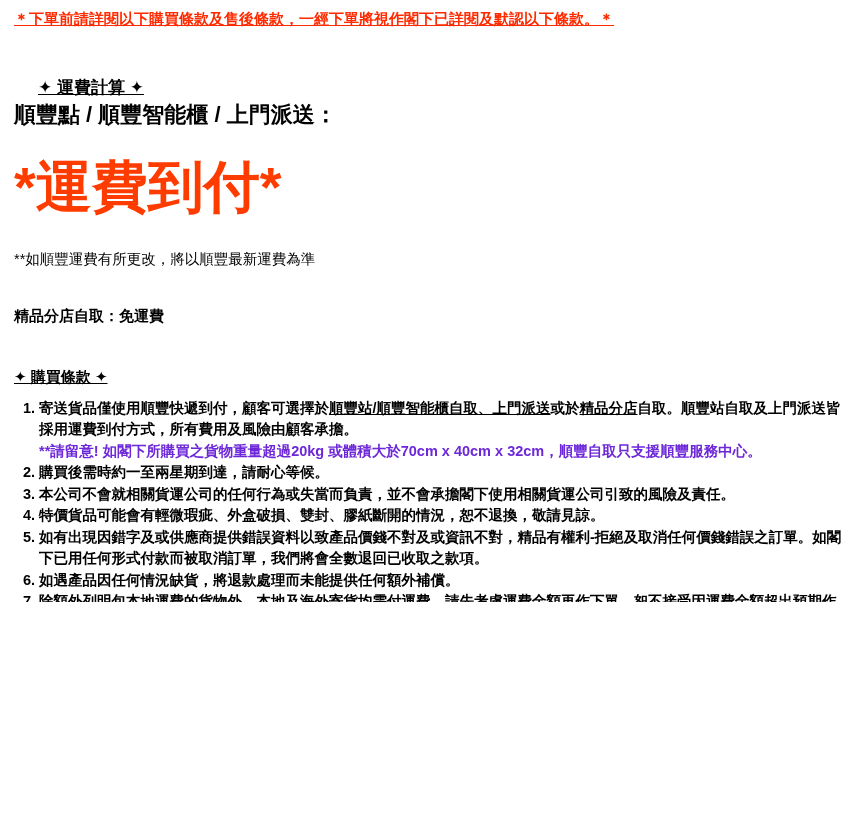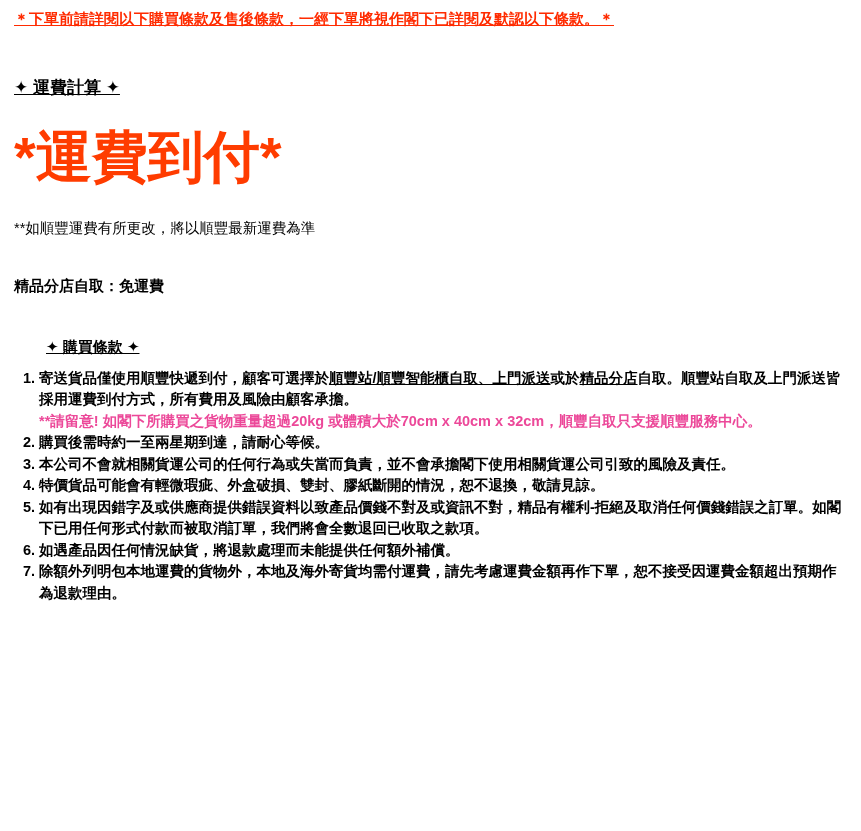--- a/index.html
+++ b/index.html
@@ -21,20 +21,21 @@
     text-decoration: underline;
     color: #ff2b00;
     line-height: 1.25;
   }
   .ship-heading {
     margin-top: 48px;
     font-size: 17px;
     font-weight: 700;
     text-decoration: underline;
     line-height: 1.25;
+    margin-left: 24px;
   }
   .ship-subheading {
     margin-top: 4px;
     font-size: 22px;
     font-weight: 700;
     line-height: 1.2;
   }
   .big-highlight {
     margin-top: 27px;
     font-size: 56px;
@@ -77,53 +78,53 @@
     font-size: 15px;
     font-weight: 700;
     line-height: 1.2;
   }
   .terms-heading {
     margin-top: 43px;
     font-size: 15px;
     font-weight: 700;
     text-decoration: underline;
     line-height: 1.25;
-    margin-left: 32px;
   }
   .terms-list {
     margin-top: 11px;
     padding-left: 25px;
     list-style: decimal;
   }
   .terms-list li {
     font-size: 14.5px;
     font-weight: 700;
     line-height: 21.5px;
   }
   .terms-list li::marker { font-weight: 700; }
   .seg-underline { text-decoration: underline; }
   .term-warning {
-    color: #ec4899;
+    color: #6d28d9;
     font-weight: 700;
   }
   .shop-link {
     color: #2e8b2e;
     text-decoration: underline;
     font-weight: 700;
     cursor: pointer;
   }
 </style>
 </head>
 <body>
 
 <div class="page">
 
   <p class="top-notice">＊下單前請詳閱以下購買條款及售後條款，一經下單將視作閣下已詳閱及默認以下條款。＊</p>
 
   <h3 class="ship-heading">✦ 運費計算 ✦</h3>
+  <h2 class="ship-subheading">順豐點 / 順豐智能櫃 / 上門派送：</h2>
 
   <h1 class="big-highlight">*運費到付*</h1>
 
 
 
 
   <p class="update-note">**如順豐運費有所更改，將以順豐最新運費為準</p>
 
   <p class="store-pickup">精品分店自取：免運費</p>
 

